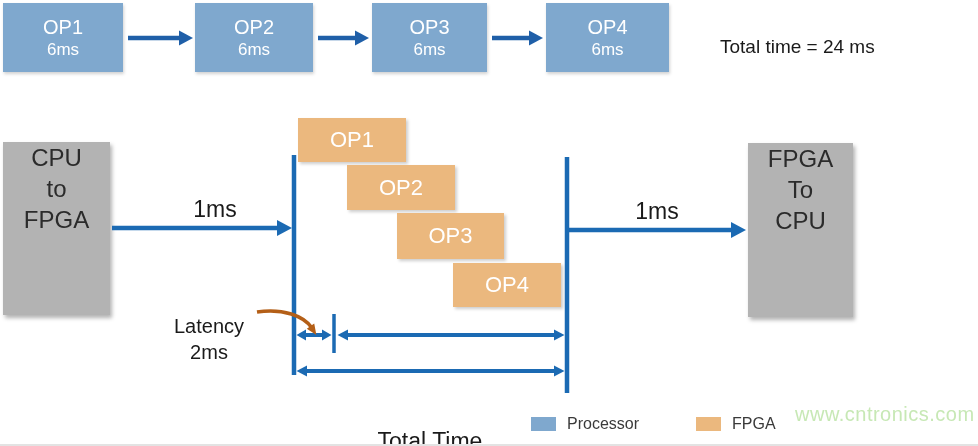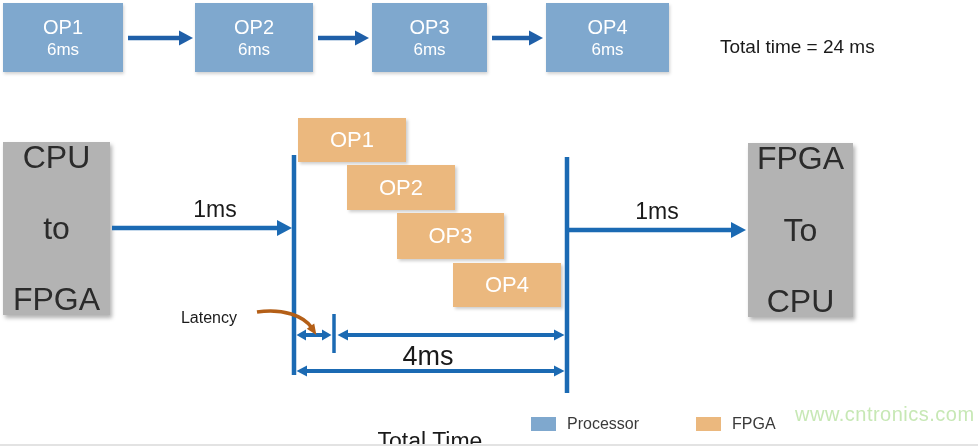--- a/index.html
+++ b/index.html
@@ -16,33 +16,33 @@
   .canvas{position:relative;width:978px;height:446px;background:#fff;overflow:hidden;}
   .blue-box{
     position:absolute;background:var(--processor-blue);color:#fff;
     display:flex;flex-direction:column;align-items:center;justify-content:center;
     box-shadow:1px 2px 3px rgba(0,0,0,0.18);
   }
   .blue-box .op{font-size:20px;line-height:24px;}
   .blue-box .time{font-size:17px;line-height:21px;}
   .gray-box{
     position:absolute;background:var(--gray-box);color:#2b2b2b;
-    display:flex;flex-direction:column;align-items:center;justify-content:space-between;
-    font-size:32px;line-height:31px;box-shadow:2px 3px 4px rgba(0,0,0,0.30);
+    display:flex;flex-direction:column;align-items:center;justify-content:flex-start;
+    font-size:24px;line-height:31px;box-shadow:2px 3px 4px rgba(0,0,0,0.30);
   }
   .orange-box{
     position:absolute;background:var(--fpga-orange);color:#fff;
     display:flex;align-items:center;justify-content:center;
     font-size:22px;box-shadow:2px 2px 3px rgba(0,0,0,0.20);
   }
   .label{position:absolute;color:#1a1a1a;}
   .t-center{text-align:center;}
   .total-top{font-size:19px;}
   .ms-label{font-size:23px;}
-  .latency-label{font-size:16px;line-height:26px;}
+  .latency-label{font-size:20px;line-height:26px;margin-top:8px;}
   .fourms-label{font-size:27px;}
   .totaltime-label{font-size:23px;line-height:24px;margin-top:45px;}
   .legend-item{position:absolute;display:flex;align-items:center;}
   .swatch{width:25px;height:14px;display:inline-block;}
   .swatch.blue{background:var(--processor-blue);}
   .swatch.orange{background:var(--fpga-orange);}
   .legend-text{margin-left:11px;font-size:16px;color:#3a3a3a;}
   .watermark{position:absolute;left:795px;top:403px;font-size:20px;color:var(--watermark-green);letter-spacing:0.5px;}
   .bottom-edge{position:absolute;left:0;top:444px;width:978px;height:2px;background:#e3e3e3;}
   svg{position:absolute;left:0;top:0;}
@@ -147,23 +147,23 @@
       <path d="M257,312 C283,308 304,316 312,328" stroke="#B45F17" stroke-width="3.5" fill="none"></path>
       <polygon points="316.4,334.9 306.8,328.8 314.2,323.6" fill="#B45F17"></polygon>
     </g>
   </svg>
 
   <div class="label ms-label t-center" style="left:160px;top:196px;width:110px">1ms</div>
   <div class="label ms-label t-center" style="left:602px;top:198px;width:110px">1ms</div>
 
   <div class="label latency-label t-center" style="left:150px;top:305px;width:118px">
     <div>Latency</div>
+    <div>2ms</div>
   </div>
 
-  <div class="label fourms-label t-center" style="left:358px;top:341px;width:140px">4ms</div>
 
   <div class="label totaltime-label t-center" style="left:350px;top:384px;width:160px">
     <div>Total Time</div>
     <div>6ms</div>
   </div>
 
   <div class="legend-item" style="left:531px;top:415px">
     <span class="swatch blue"></span>
     <span class="legend-text">Processor</span>
   </div>

